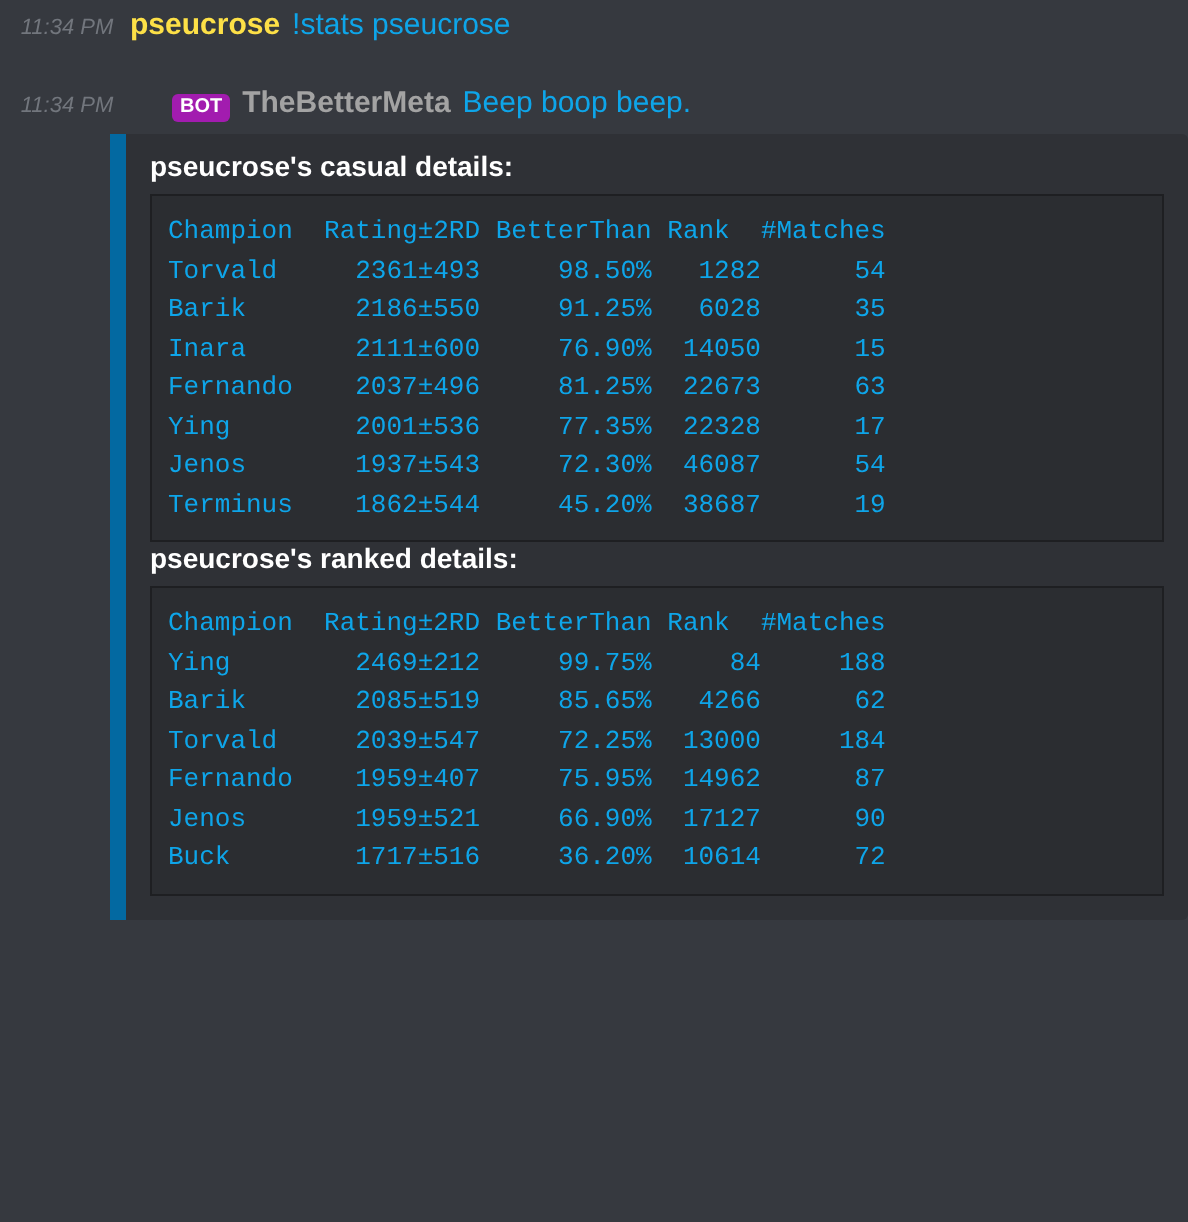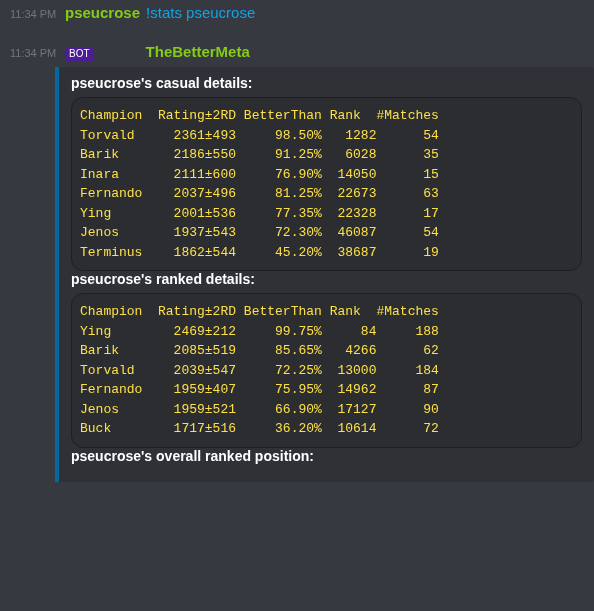--- a/index.html
+++ b/index.html
@@ -10,62 +10,64 @@
     font-size: 15px;
     width: 594px;
     height: 611px;
     overflow: hidden;
   }
   .msg { display: flex; padding: 4px 10px; }
   .timestamp {
     color: #72767d;
     font-size: 11px;
     width: 55px;
-    text-align: left;
+    text-align: center;
     padding-right: 8px;
     padding-top: 4px;
     flex-shrink: 0;
+    font-style: italic;
   }
   .content { flex: 1; }
   .line1 { display: flex; align-items: baseline; gap: 6px; }
   .username { font-weight: 600; font-size: 15px; cursor: pointer; }
-  .u-blue { color: #84cc16; }
-  .u-green { color: #84cc16; margin-left: 46px; }
+  .u-blue { color: #fde047; }
+  .u-green { color: #a3a3a3; }
   .bot-tag {
-    background: #4c1d95;
+    background: #a21caf;
     color: #fff;
     font-size: 10px;
-    font-weight: 400;
+    font-weight: 700;
     padding: 1px 4px;
     border-radius: 3px;
     line-height: 1.2;
+    margin-left: 21px;
   }
   .msg-text { color: #0ea5e9; font-size: 15px; }
   .embed-wrap { margin-left: 55px; margin-top: 2px; }
   .embed {
-    border-left: 4px solid #0369a1;
+    border-left: 8px solid #0369a1;
     background: #2f3136;
     padding: 8px 12px 12px 12px;
     border-radius: 0 3px 3px 0;
   }
   .section-title {
     color: #ffffff;
     font-weight: 700;
     font-size: 14px;
     margin-bottom: 6px;
   }
   .section-title.first { margin-top: 0; }
   .codeblock {
     background: #2b2d31;
     border: 1px solid #1e1f22;
-    border-radius: 12px;
+    border-radius: 0;
     padding: 8px;
     font-family: Consolas, "Courier New", monospace;
     font-size: 13px;
-    color: #fde047;
+    color: #0ea5e9;
     white-space: pre;
     line-height: 1.5;
     overflow-x: hidden;
   }
 </style>
 </head>
 <body>
 
 <div class="msg">
   <div class="timestamp">11:34 PM</div>
@@ -76,20 +78,21 @@
     </div>
   </div>
 </div>
 
 <div class="msg" style="margin-top:14px;">
   <div class="timestamp">11:34 PM</div>
   <div class="content">
     <div class="line1">
       <span class="bot-tag">BOT</span>
       <span class="username u-green">TheBetterMeta</span>
+      <span class="msg-text">Beep boop beep.</span>
     </div>
   </div>
 </div>
 
 <div class="embed-wrap">
   <div class="embed">
     <div class="section-title first">pseucrose's casual details:</div>
     <div class="codeblock" id="block0">Champion  Rating±2RD BetterThan Rank  #Matches
 Torvald     2361±493     98.50%   1282      54
 Barik       2186±550     91.25%   6028      35
@@ -101,15 +104,14 @@
 
     <div class="section-title">pseucrose's ranked details:</div>
     <div class="codeblock" id="block1">Champion  Rating±2RD BetterThan Rank  #Matches
 Ying        2469±212     99.75%     84     188
 Barik       2085±519     85.65%   4266      62
 Torvald     2039±547     72.25%  13000     184
 Fernando    1959±407     75.95%  14962      87
 Jenos       1959±521     66.90%  17127      90
 Buck        1717±516     36.20%  10614      72</div>
 
-    <div class="section-title">pseucrose's overall ranked position:</div>
   </div>
 </div>
 
 </body></html>

